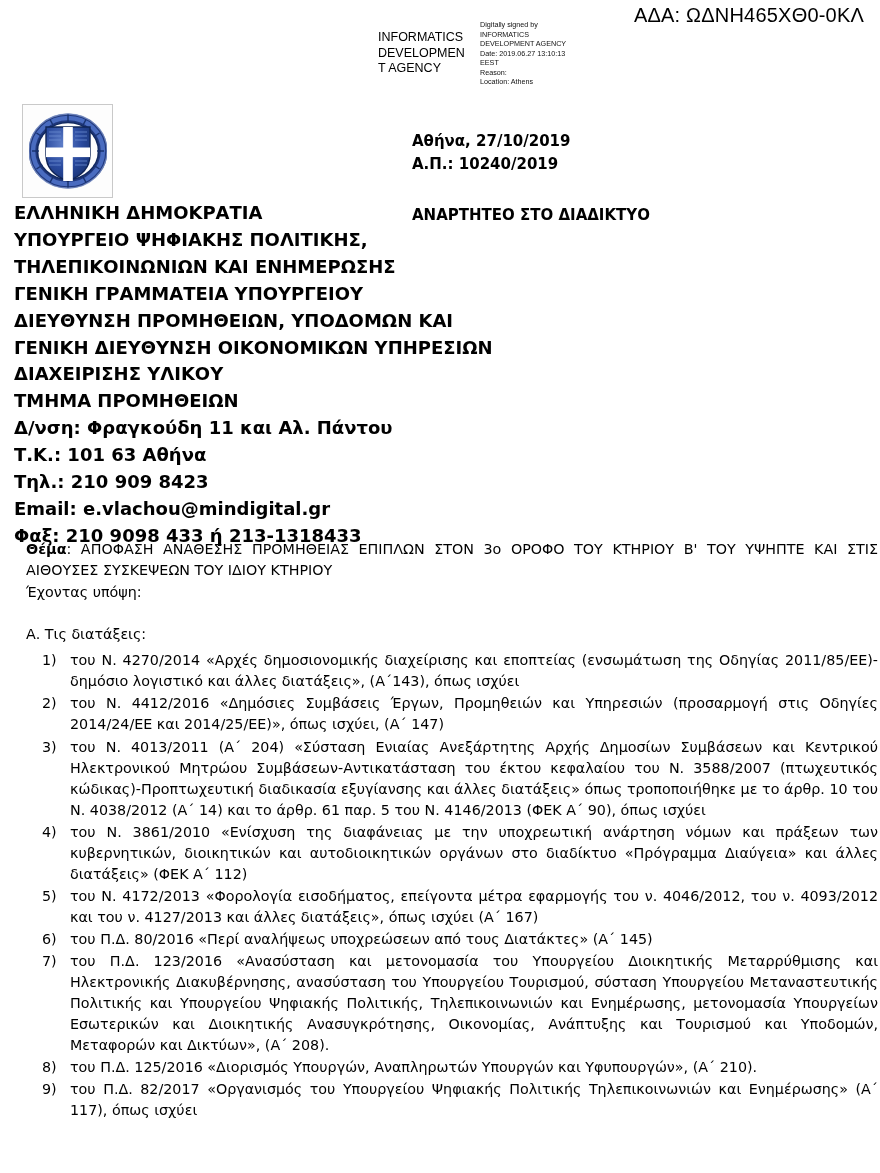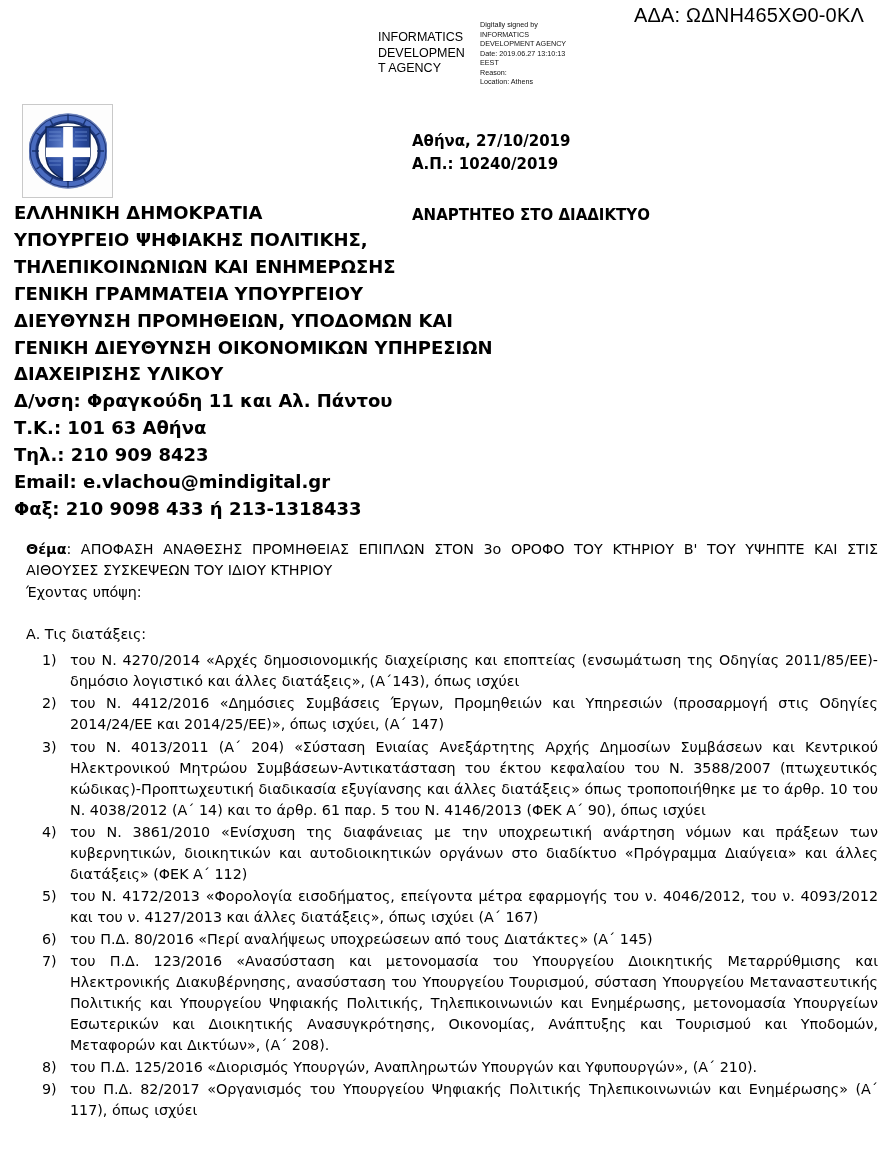--- a/index.html
+++ b/index.html
@@ -220,20 +220,21 @@
   </div>
 
   <div class="letterhead">
     <div>ΕΛΛΗΝΙΚΗ ΔΗΜΟΚΡΑΤΙΑ</div>
     <div>ΥΠΟΥΡΓΕΙΟ ΨΗΦΙΑΚΗΣ ΠΟΛΙΤΙΚΗΣ,</div>
     <div>ΤΗΛΕΠΙΚΟΙΝΩΝΙΩΝ ΚΑΙ ΕΝΗΜΕΡΩΣΗΣ</div>
     <div>ΓΕΝΙΚΗ ΓΡΑΜΜΑΤΕΙΑ ΥΠΟΥΡΓΕΙΟΥ</div>
     <div>ΔΙΕΥΘΥΝΣΗ ΠΡΟΜΗΘΕΙΩΝ, ΥΠΟΔΟΜΩΝ ΚΑΙ</div>
     <div>ΓΕΝΙΚΗ ΔΙΕΥΘΥΝΣΗ ΟΙΚΟΝΟΜΙΚΩΝ ΥΠΗΡΕΣΙΩΝ</div>
     <div>ΔΙΑΧΕΙΡΙΣΗΣ ΥΛΙΚΟΥ</div>
+    <div>ΤΜΗΜΑ ΠΡΟΜΗΘΕΙΩΝ</div>
     <div>Δ/νση: Φραγκούδη 11 και Αλ. Πάντου</div>
     <div>Τ.Κ.:   101 63 Αθήνα</div>
     <div>Τηλ.: 210 909 8423</div>
     <div>Email: e.vlachou@mindigital.gr</div>
     <div>Φαξ: 210 9098 433 ή 213-1318433</div>
   </div>
 
   <div class="body-area">
 
     <div class="subject">

